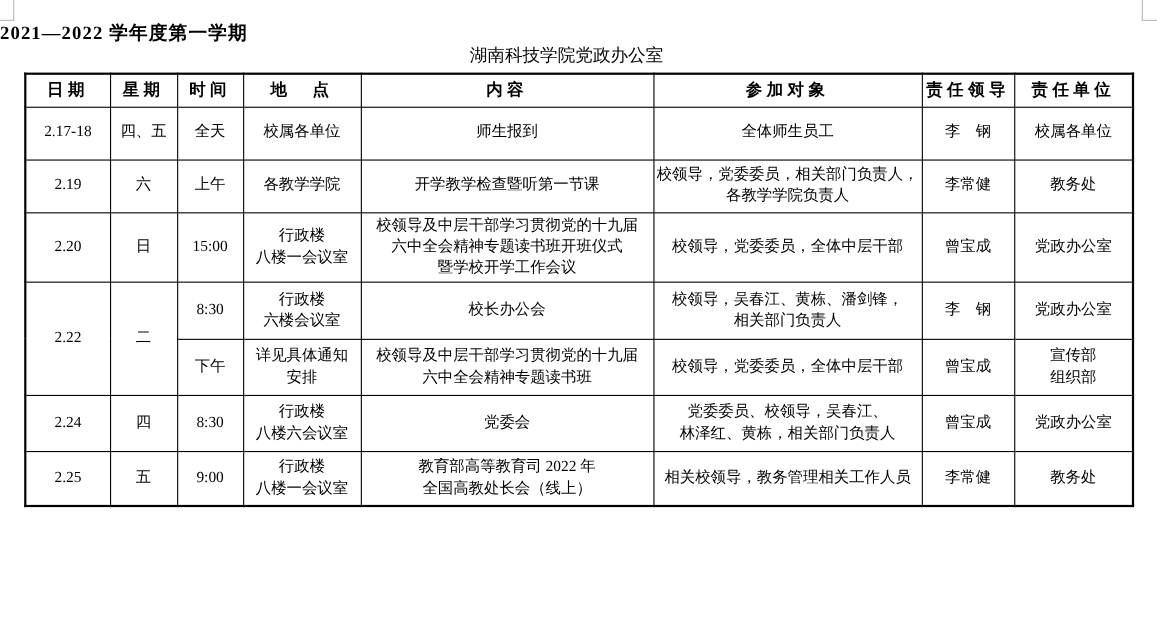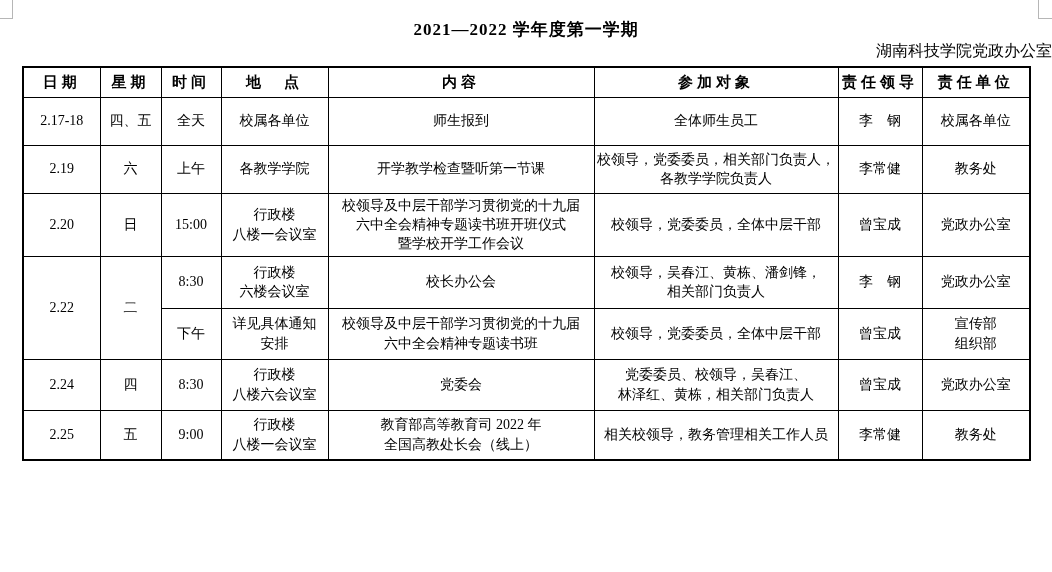--- a/index.html
+++ b/index.html
@@ -21,41 +21,42 @@
     width: 12px; height: 18px;
     border-right: 1px solid #b6b6b6;
     border-bottom: 1px solid #b6b6b6;
   }
   .crop-right {
     position: absolute; right: 0; top: 0;
     width: 13px; height: 18px;
     border-left: 1px solid #b6b6b6;
     border-bottom: 1px solid #b6b6b6;
   }
-  .titles { text-align: center; padding-top: 18px; }
+  .titles { padding-top: 18px; }
   .subtitle {
     font-size: 17px;
     font-weight: bold;
     letter-spacing: 1px;
     line-height: 24px;
   }
   .main-title {
     font-family: "Liberation Sans", "DejaVu Sans", sans-serif;
     font-size: 29px;
     font-weight: bold;
     letter-spacing: 1px;
     line-height: 40px;
   }
   .date-range {
     font-size: 17px;
     font-weight: bold;
     line-height: 26px;
   }
   .byline {
-    text-align: right;
+    text-align: center;
+    padding-right: 22px;
     font-size: 16px;
     line-height: 22px;
     margin-top: -2px;
   }
   table.schedule {
     border-collapse: collapse;
     table-layout: fixed;
     width: 1007px;
     margin: 4px 0 0 22px;
     border: 2px solid #000;

